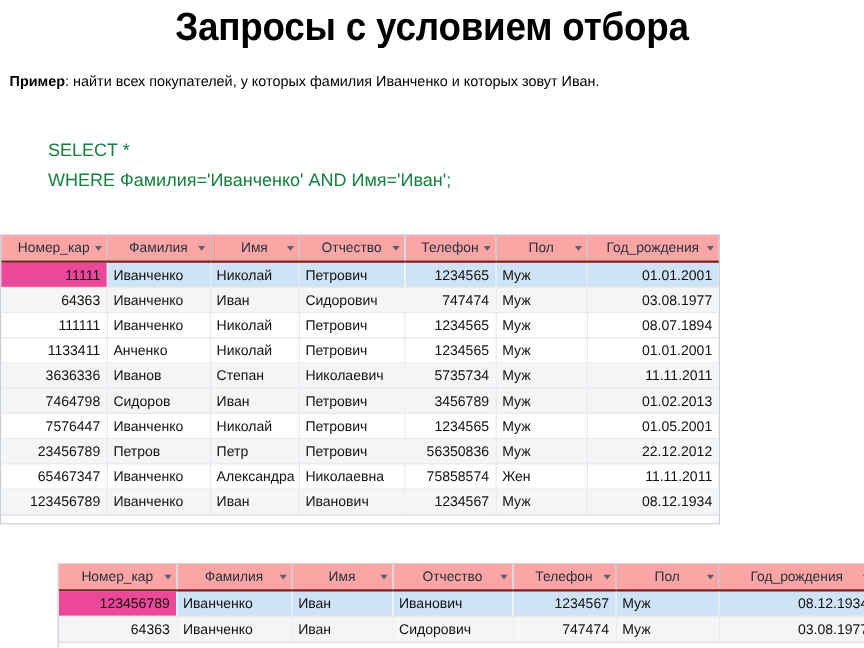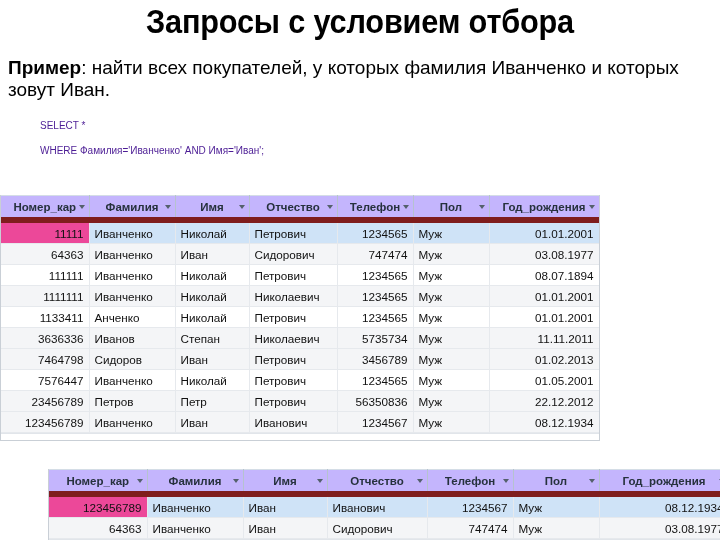--- a/index.html
+++ b/index.html
@@ -34,36 +34,36 @@
     white-space: nowrap;
     color: #000000;
   }
 
   
   .example-block {
     position: absolute;
     left: 8px;
     top: 57px;
     width: 706px;
-    font-size: 19px;
+    font-size: 12px;
     line-height: 22px;
     color: #000000;
   }
   .example-block .lead-label {
     font-weight: bold;
   }
 
   .sql-block {
     position: absolute;
     left: 40px;
     top: 113px;
     width: 660px;
-    font-size: 10px;
+    font-size: 15px;
     line-height: 25px;
-    color: #4c1d95;
+    color: #15803d;
   }
   .sql-line {
     white-space: nowrap;
   }
 
   
   .grid {
     position: absolute;
     box-sizing: border-box;
     background: #ffffff;
@@ -82,29 +82,29 @@
     top: 469px;
     width: 680px;
   }
 
   table.ds {
     border-collapse: collapse;
     width: 100%;
     table-layout: fixed;
   }
   table.ds th {
-    background: #c4b5fd;
+    background: #fca5a5;
     color: #26313d;
-    font-weight: bold;
+    font-weight: normal;
     font-size: 11.5px;
     height: 21px;
     padding: 0 4px;
     text-align: center;
     border-right: 1px solid #b6c2cf;
-    border-bottom: 6px solid #7f1d1d;
+    border-bottom: 2px solid #7f1d1d;
     border-top: 1px solid #d4dde6;
     position: relative;
     white-space: nowrap;
     overflow: hidden;
   }
   table.ds th .hdr-inner {
     display: flex;
     align-items: center;
     justify-content: center;
     gap: 3px;
@@ -265,29 +265,20 @@
         </tr>
         <tr>
           <td class="num">111111</td>
           <td class="txt">Иванченко</td>
           <td class="txt">Николай</td>
           <td class="txt">Петрович</td>
           <td class="num">1234565</td>
           <td class="txt">Муж</td>
           <td class="num">08.07.1894</td>
         </tr>
-        <tr class="alt">
-          <td class="num">1111111</td>
-          <td class="txt">Иванченко</td>
-          <td class="txt">Николай</td>
-          <td class="txt">Николаевич</td>
-          <td class="num">1234565</td>
-          <td class="txt">Муж</td>
-          <td class="num">01.01.2001</td>
-        </tr>
         <tr>
           <td class="num">1133411</td>
           <td class="txt">Анченко</td>
           <td class="txt">Николай</td>
           <td class="txt">Петрович</td>
           <td class="num">1234565</td>
           <td class="txt">Муж</td>
           <td class="num">01.01.2001</td>
         </tr>
         <tr class="alt">
@@ -318,20 +309,29 @@
           <td class="num">01.05.2001</td>
         </tr>
         <tr class="alt">
           <td class="num">23456789</td>
           <td class="txt">Петров</td>
           <td class="txt">Петр</td>
           <td class="txt">Петрович</td>
           <td class="num">56350836</td>
           <td class="txt">Муж</td>
           <td class="num">22.12.2012</td>
+        </tr>
+        <tr>
+          <td class="num">65467347</td>
+          <td class="txt">Иванченко</td>
+          <td class="txt">Александра</td>
+          <td class="txt">Николаевна</td>
+          <td class="num">75858574</td>
+          <td class="txt">Жен</td>
+          <td class="num">11.11.2011</td>
         </tr>
         <tr class="alt">
           <td class="num">123456789</td>
           <td class="txt">Иванченко</td>
           <td class="txt">Иван</td>
           <td class="txt">Иванович</td>
           <td class="num">1234567</td>
           <td class="txt">Муж</td>
           <td class="num">08.12.1934</td>
         </tr>

